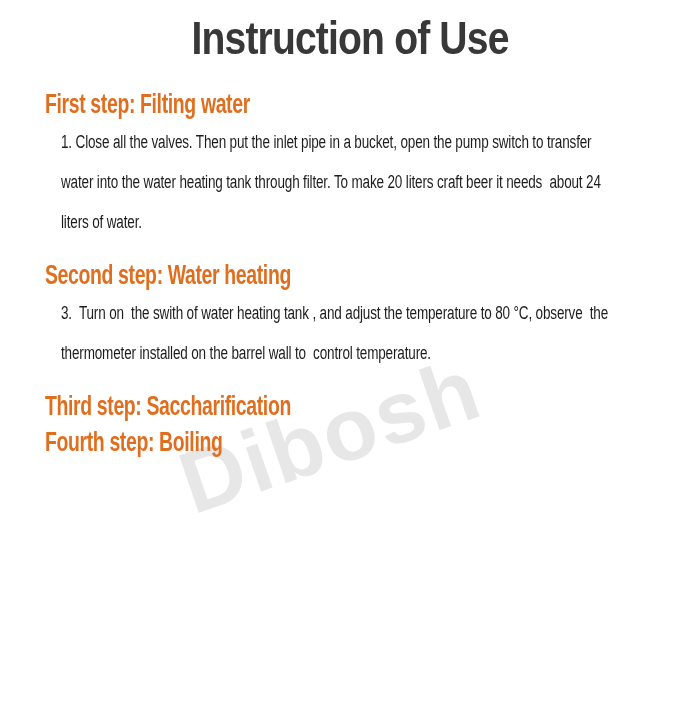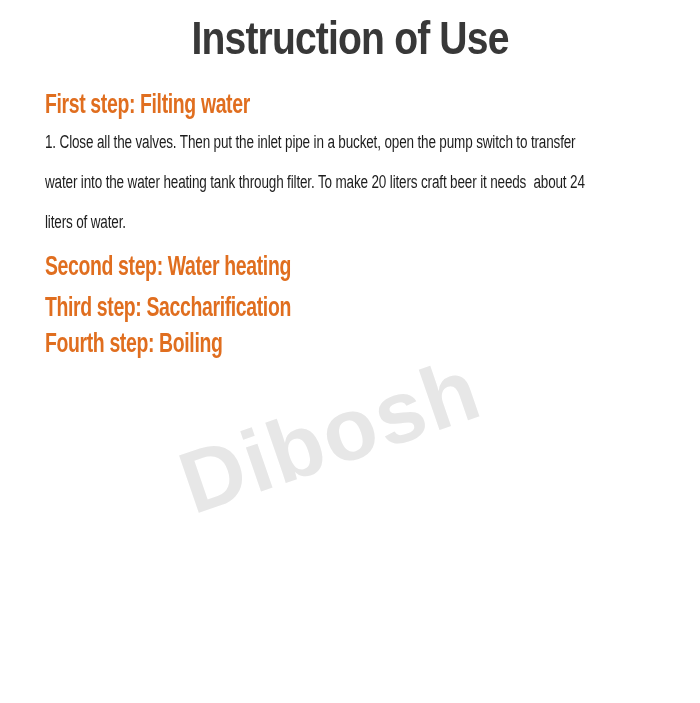--- a/index.html
+++ b/index.html
@@ -48,21 +48,21 @@
     height: 34px;
     line-height: 34px;
     font-size: 27px;
     font-weight: bold;
     color: #e06e1f;
     letter-spacing: -0.5px;
     transform: scaleX(0.72);
     transform-origin: 0 50%;
     white-space: pre;
   }
-  .para { margin: 0; }
+  .para { margin: 16px; }
   .line {
     height: 40px;
     line-height: 40px;
     font-size: 18px;
     color: #1d1d1d;
     letter-spacing: -0.2px;
     white-space: pre;
     transform: scaleX(0.75);
     transform-origin: 0 50%;
   }
@@ -84,20 +84,24 @@
 
   <p class="para mt1">
     <span class="line" style="display:block">1. Close all the valves. Then put the inlet pipe in a bucket, open the pump switch to transfer</span>
     <span class="line" style="display:block">water into the water heating tank through filter. To make 20 liters craft beer it needs  about 24</span>
     <span class="line" style="display:block">liters of water.</span>
   </p>
 
 
   <h2 class="step mt7">Second step: Water heating</h2>
 
+  <p class="para mt1">
+    <span class="line" style="display:block">3.  Turn on  the swith of water heating tank , and adjust the temperature to 80 °C, observe  the</span>
+    <span class="line" style="display:block">thermometer installed on the barrel wall to  control temperature.</span>
+  </p>
 
   <h2 class="step mt7">Third step: Saccharification</h2>
 
 
 
 
   <h2 class="step mt2">Fourth step: Boiling</h2>
 
 </div>
 

